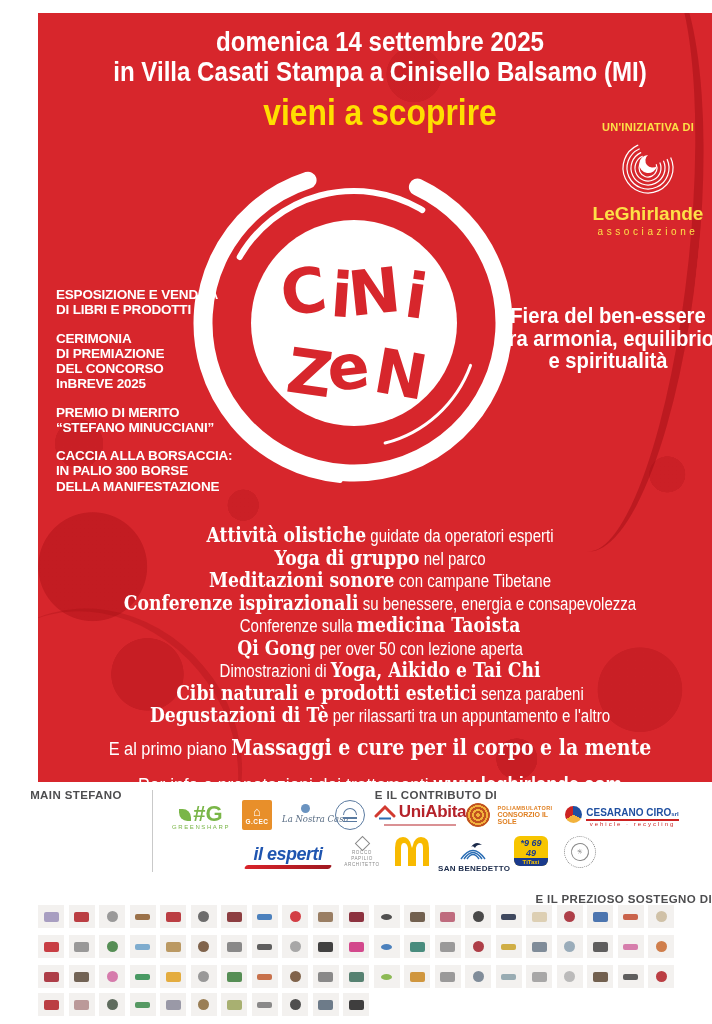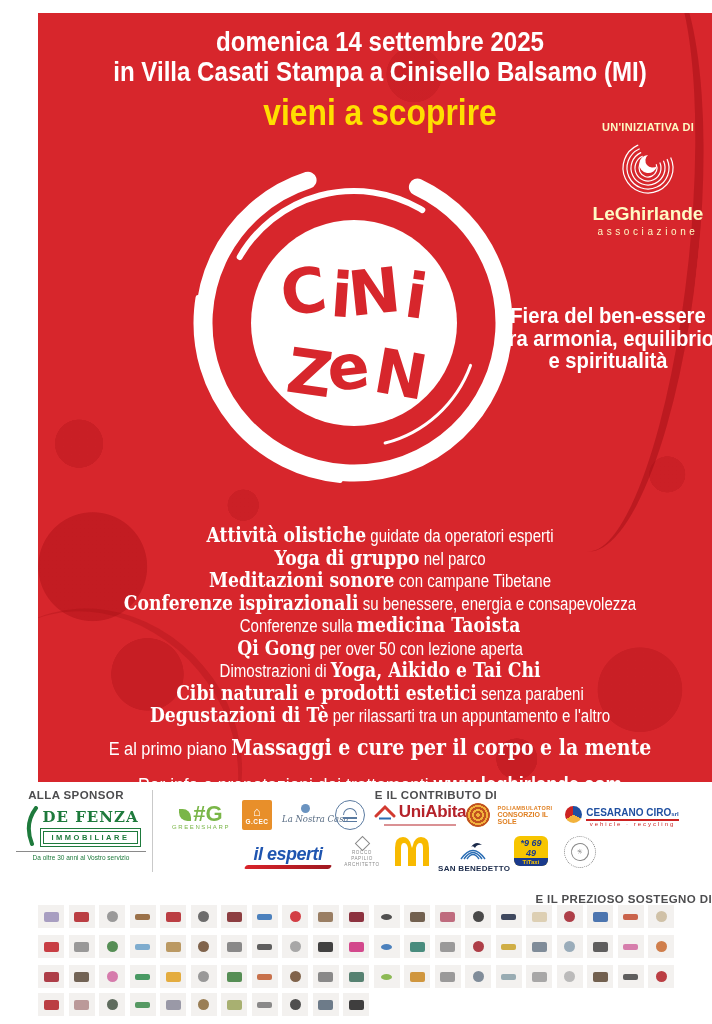--- a/index.html
+++ b/index.html
@@ -27,21 +27,21 @@
          transform:rotate(-40deg);pointer-events:none;}
 
   
   .hdr{position:absolute;left:0;right:0;top:14px;text-align:center;color:#fff;}
   .hdr .l1,.hdr .l2{font-size:28px;font-weight:bold;line-height:1.08;
        transform:scaleX(.86);transform-origin:center;white-space:nowrap;}
   .hdr .tag{font-size:37px;font-weight:bold;color:#ffdf00;margin-top:5px;
        transform:scaleX(.86);transform-origin:center;white-space:nowrap;}
 
   
-  .initiative{position:absolute;right:14px;top:108px;width:120px;text-align:center;color:#fef9c3;}
+  .initiative{position:absolute;right:14px;top:108px;width:120px;text-align:center;color:#fde047;}
   .initiative .lbl{font-size:11px;font-weight:bold;letter-spacing:.3px;white-space:nowrap;}
   .initiative svg{margin-top:4px;}
   .initiative .org{font-size:19px;font-weight:bold;margin-top:2px;}
   .initiative .sub{font-size:10px;letter-spacing:3.6px;margin-top:1px;}
 
   
   .enso{position:absolute;left:146px;top:140px;width:340px;height:340px;}
   .enso text{font-family:"DejaVu Sans",sans-serif;font-weight:bold;}
 
   
@@ -207,20 +207,33 @@
       <circle cx="170" cy="170" r="150" stroke-width="17" stroke-dasharray="830 120" transform="rotate(-65 170 170)"></circle>
       <circle cx="170" cy="170" r="158" stroke-width="5" stroke-dasharray="260 740" transform="rotate(95 170 170)"></circle>
       <circle cx="170" cy="170" r="132" stroke-width="6" stroke-dasharray="210 760" transform="rotate(-150 170 170)"></circle>
       <circle cx="170" cy="170" r="124" stroke-width="3" stroke-dasharray="120 820" transform="rotate(20 170 170)"></circle>
     </g>
     <circle cx="170" cy="170" r="103" fill="#ffffff"></circle>
     <text x="170" y="163" text-anchor="middle" font-size="62" fill="#d7262c" rotate="-8 4 -6 8">CiNi</text>
     <text x="170" y="238" text-anchor="middle" font-size="62" fill="#d7262c" rotate="8 -6 10">ZeN</text>
   </svg>
 
+  <div class="leftcol">
+    <p>ESPOSIZIONE E VENDITA
+DI LIBRI E PRODOTTI</p>
+    <p>CERIMONIA
+DI PREMIAZIONE
+DEL CONCORSO
+InBREVE 2025</p>
+    <p>PREMIO DI MERITO
+“STEFANO MINUCCIANI”</p>
+    <p>CACCIA ALLA BORSACCIA:
+IN PALIO 300 BORSE
+DELLA MANIFESTAZIONE</p>
+  </div>
 
   <div class="fair">
     <div class="title">Fiera del ben-essere
 tra armonia, equilibrio
 e spiritualità</div>
   </div>
 
   <div class="acts">
     <div class="act-line"><span class="act-serif">Attività olistiche</span><span class="act-sans"> guidate da operatori esperti</span></div>
     <div class="act-line"><span class="act-serif">Yoga di gruppo</span><span class="act-sans"> nel parco</span></div>
@@ -230,35 +243,23 @@
     <div class="act-line"><span class="act-serif">Qi Gong</span><span class="act-sans"> per over 50 con lezione aperta</span></div>
     <div class="act-line"><span class="act-sans">Dimostrazioni di </span><span class="act-serif">Yoga, Aikido e Tai Chi</span></div>
     <div class="act-line"><span class="act-serif">Cibi naturali e prodotti estetici</span><span class="act-sans"> senza parabeni</span></div>
     <div class="act-line"><span class="act-serif">Degustazioni di Tè</span><span class="act-sans"> per rilassarti tra un appuntamento e l'altro</span></div>
     <div class="act-line act-floor"><span class="act-sans">E al primo piano </span><span class="act-serif">Massaggi e cure per il corpo e la mente</span></div>
     <div class="info-line"><span class="pre">Per info e prenotazioni dei trattamenti </span><span class="url">www.leghirlande.com</span></div>
   </div>
 </div>
 
 <div class="footer">
-  <div class="sec-h main-h">ALLA SPONSOR</div>
+  <div class="sec-h main-h">MAIN STEFANO</div>
   <div class="vdiv"></div>
 
-  <div class="defenza">
-    <div class="row">
-      <svg width="16" height="40" viewBox="0 0 16 40">
-        <path d="M13,2 Q1,18 9,38" fill="none" stroke="#1e7a3c" stroke-width="4" stroke-linecap="round"></path>
-      </svg>
-      <div>
-        <div class="name">DE FENZA</div>
-        <div class="box">IMMOBILIARE</div>
-      </div>
-    </div>
-    <div class="tagline">Da oltre 30 anni al Vostro servizio</div>
-  </div>
 
   <div class="sec-h contrib-h">E IL CONTRIBUTO DI</div>
 
   <div class="logo greensharp">
     <div class="glyph"><span class="leaf"></span><span>#G</span></div>
     <div class="tiny">GREENSHARP</div>
   </div>
 
   <div class="logo gcec">
     <div class="block">

